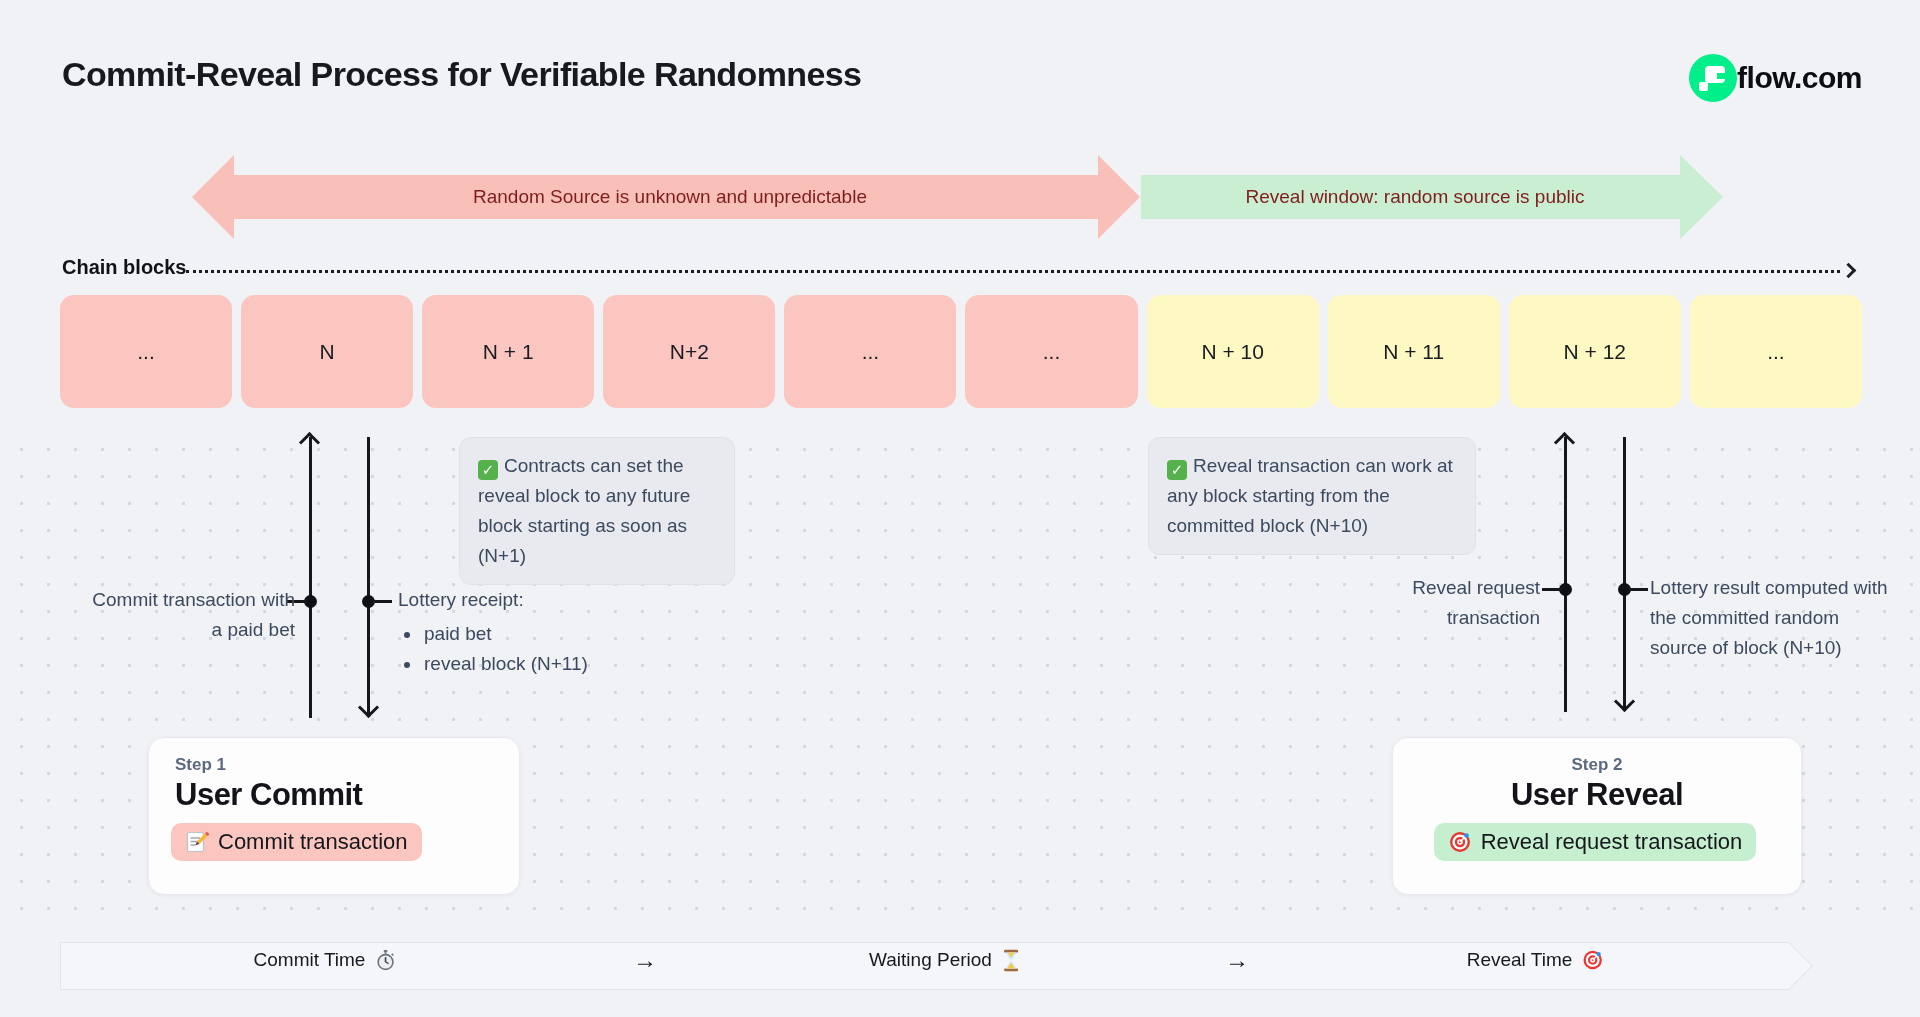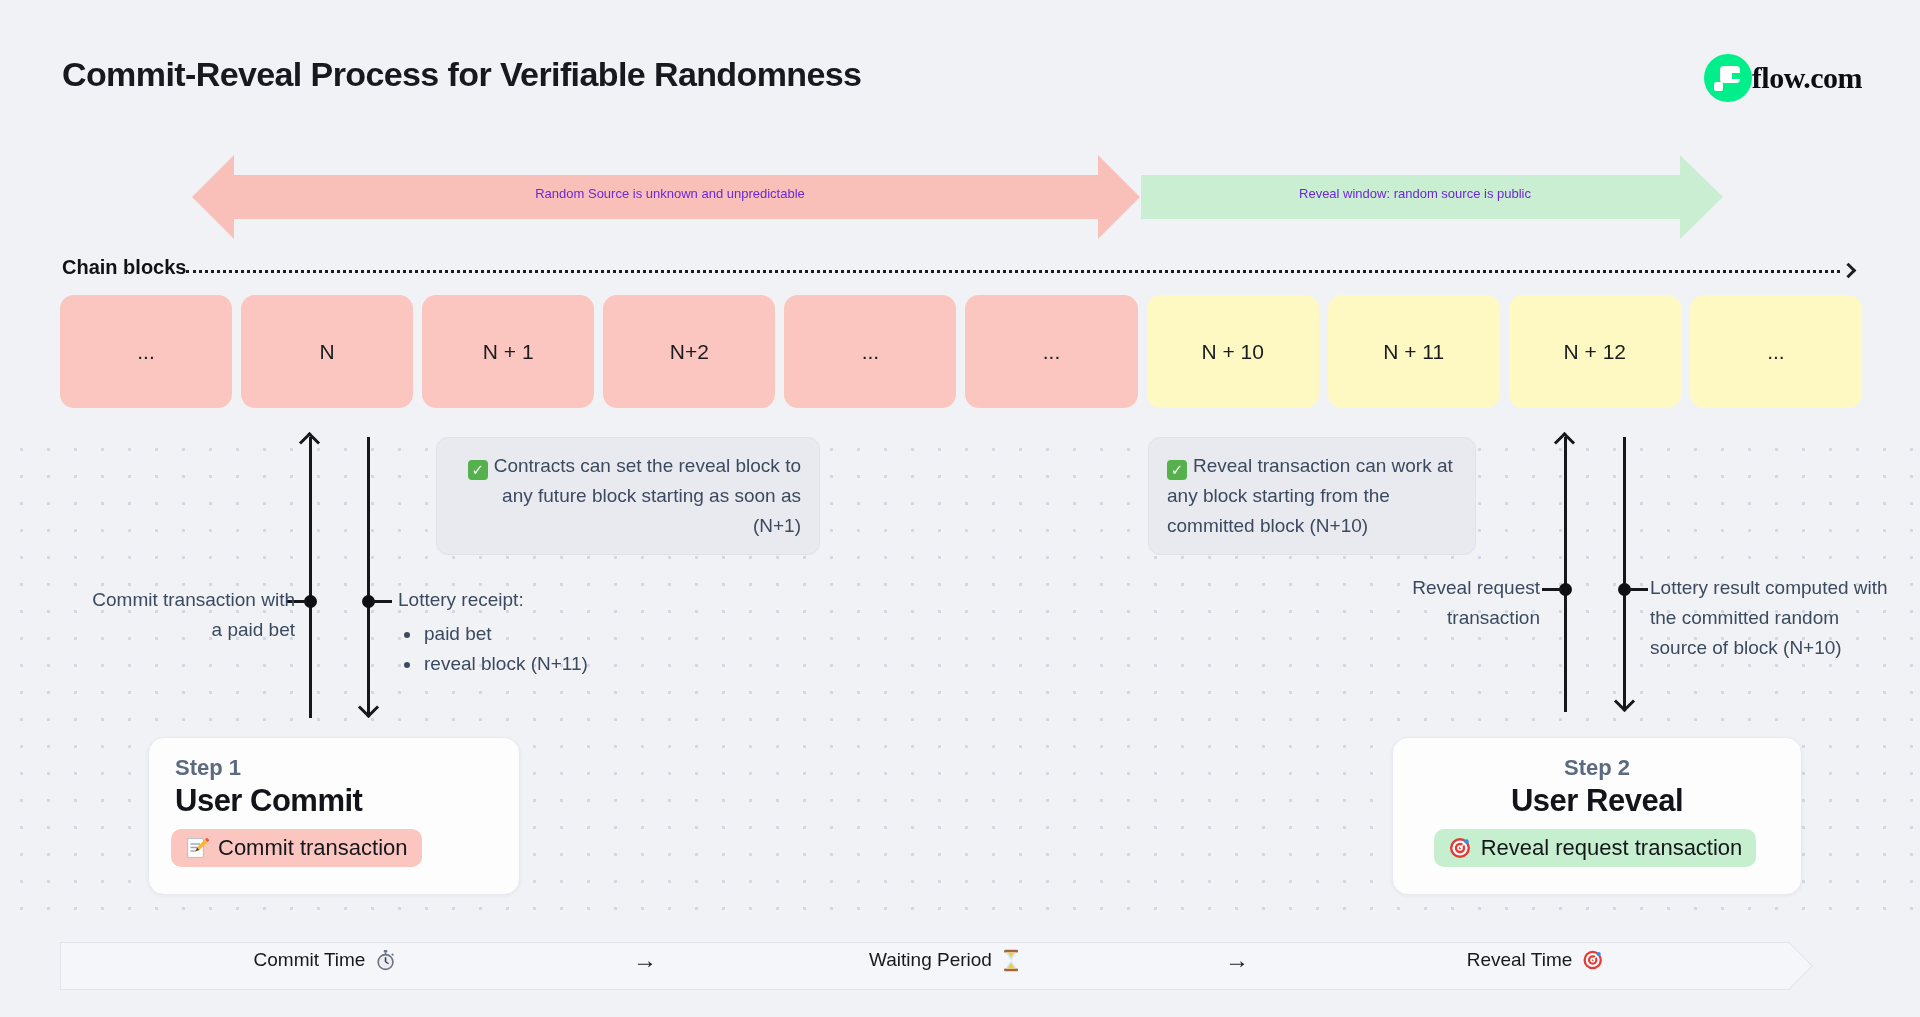--- a/index.html
+++ b/index.html
@@ -8,45 +8,45 @@
   .stage { position:relative; width:1920px; height:1017px; background:#F1F2F6; overflow:hidden; margin:0 auto; }
 
   
   .dotgrid { position:absolute; left:0; top:428px; width:1920px; height:486px;
     background-image: radial-gradient(circle, #d4d8e2 1.7px, transparent 1.9px);
     background-size: 27px 27px; background-position: 8px 8px; }
 
   
   .title { position:absolute; left:62px; top:55px; font-size:34px; font-weight:700;
     letter-spacing:-0.6px; color:#17191e; }
-  .brand { position:absolute; right:58px; top:54px; display:flex; align-items:center; gap:0;font-family:Liberation Serif, serif; }
+  .brand { position:absolute; right:58px; top:54px; display:flex; align-items:center; gap:0; }
   .brand-name { font-size:30px; font-weight:700; color:#0b0d11; letter-spacing:-0.5px; }
 
   
   .phase-svg { position:absolute; left:0; top:150px; }
-  .arrow-label { position:absolute; top:186px; font-size:13px; color:#6d28d9; text-align:center; }
+  .arrow-label { position:absolute; top:186px; font-size:19px; color:#7f1d1d; text-align:center; }
   .arrow-label.red { left:240px; width:860px; }
   .arrow-label.green { left:1150px; width:530px; }
 
   
   .chain-label { position:absolute; left:62px; top:256px; font-size:20px; font-weight:700; color:#101216; }
   .chain-dots { position:absolute; left:186px; top:270px; width:1654px; border-top:3px dotted #1c1e22; }
   .chain-chev { position:absolute; left:1843px; top:265px; width:11px; height:11px;
     border-top:3px solid #1c1e22; border-right:3px solid #1c1e22; transform:rotate(45deg); }
   .blocks { position:absolute; left:60px; top:295px; width:1802px; height:113px; display:flex; gap:9px; }
   .block { flex:1; border-radius:14px; display:flex; align-items:center; justify-content:center;
     font-size:21px; color:#1a1c20; }
   .block.commit { background:#FBC6C0; }
   .block.reveal { background:#fef9c3; }
 
   
   .callout { position:absolute; top:437px; background:#E9EAEF; border:1px solid #e0e2e8;
     border-radius:12px; padding:13px 18px; font-size:19px; line-height:1.58; color:#3C4A5F; }
   .callout .txt { display:inline; }
-  .callout-1 { left:436px; width:384px;text-align:right; }
+  .callout-1 { left:459px; width:276px; }
   .callout-2 { left:1148px; width:328px; }
   .check-box { display:inline-flex; width:20px; height:20px; background:#55b14c; border-radius:4px;
     color:#fff; font-size:15px; font-weight:700; align-items:center; justify-content:center;
     vertical-align:-3px; margin-right:6px; }
 
   
   .vline { position:absolute; width:3px; background:#15171b; }
   .chev-up { position:absolute; width:15px; height:15px; border-top:3.5px solid #15171b;
     border-right:3.5px solid #15171b; transform:rotate(-45deg); }
   .chev-dn { position:absolute; width:15px; height:15px; border-bottom:3.5px solid #15171b;
@@ -58,21 +58,21 @@
   .ann.right { text-align:right; }
   .ann ul { margin-top:4px; padding-left:24px; }
   .ann li { padding-left:2px; }
   .ann .ttl { display:block; }
 
   
   .card { position:absolute; top:737px; height:158px; background:#FDFDFE; border:1px solid #e9eaf0;
     border-radius:16px; box-shadow:0 1px 4px rgba(25,30,50,.05); padding:17px 26px; }
   .card-1 { left:148px; width:372px; }
   .card-2 { left:1392px; width:410px;text-align:center; }
-  .card .eyebrow { font-size:22px; font-weight:700; color:#5c6a80; }
+  .card .eyebrow { font-size:17px; font-weight:700; color:#5c6a80; }
   .card .cardtitle { font-size:31px; font-weight:700; letter-spacing:-0.5px; color:#121419; margin-top:2px; }
   .badge { display:inline-flex; align-items:center; gap:9px; margin-top:10px; margin-left:-4px;
     border-radius:10px; padding:6px 14px; font-size:22px; color:#15171c; }
   .badge.pink { background:#FBC6C0; }
   .badge.green { background:#C6EFCF; }
 
   
   .tbar { position:absolute; left:60px; top:942px; width:1730px; height:48px; background:#F5F6FA;
     border:1px solid #e2e4eb; border-right:none; }
   .tbar-chev { position:absolute; left:1772px; top:949px; width:34px; height:34px; background:#F5F6FA;

